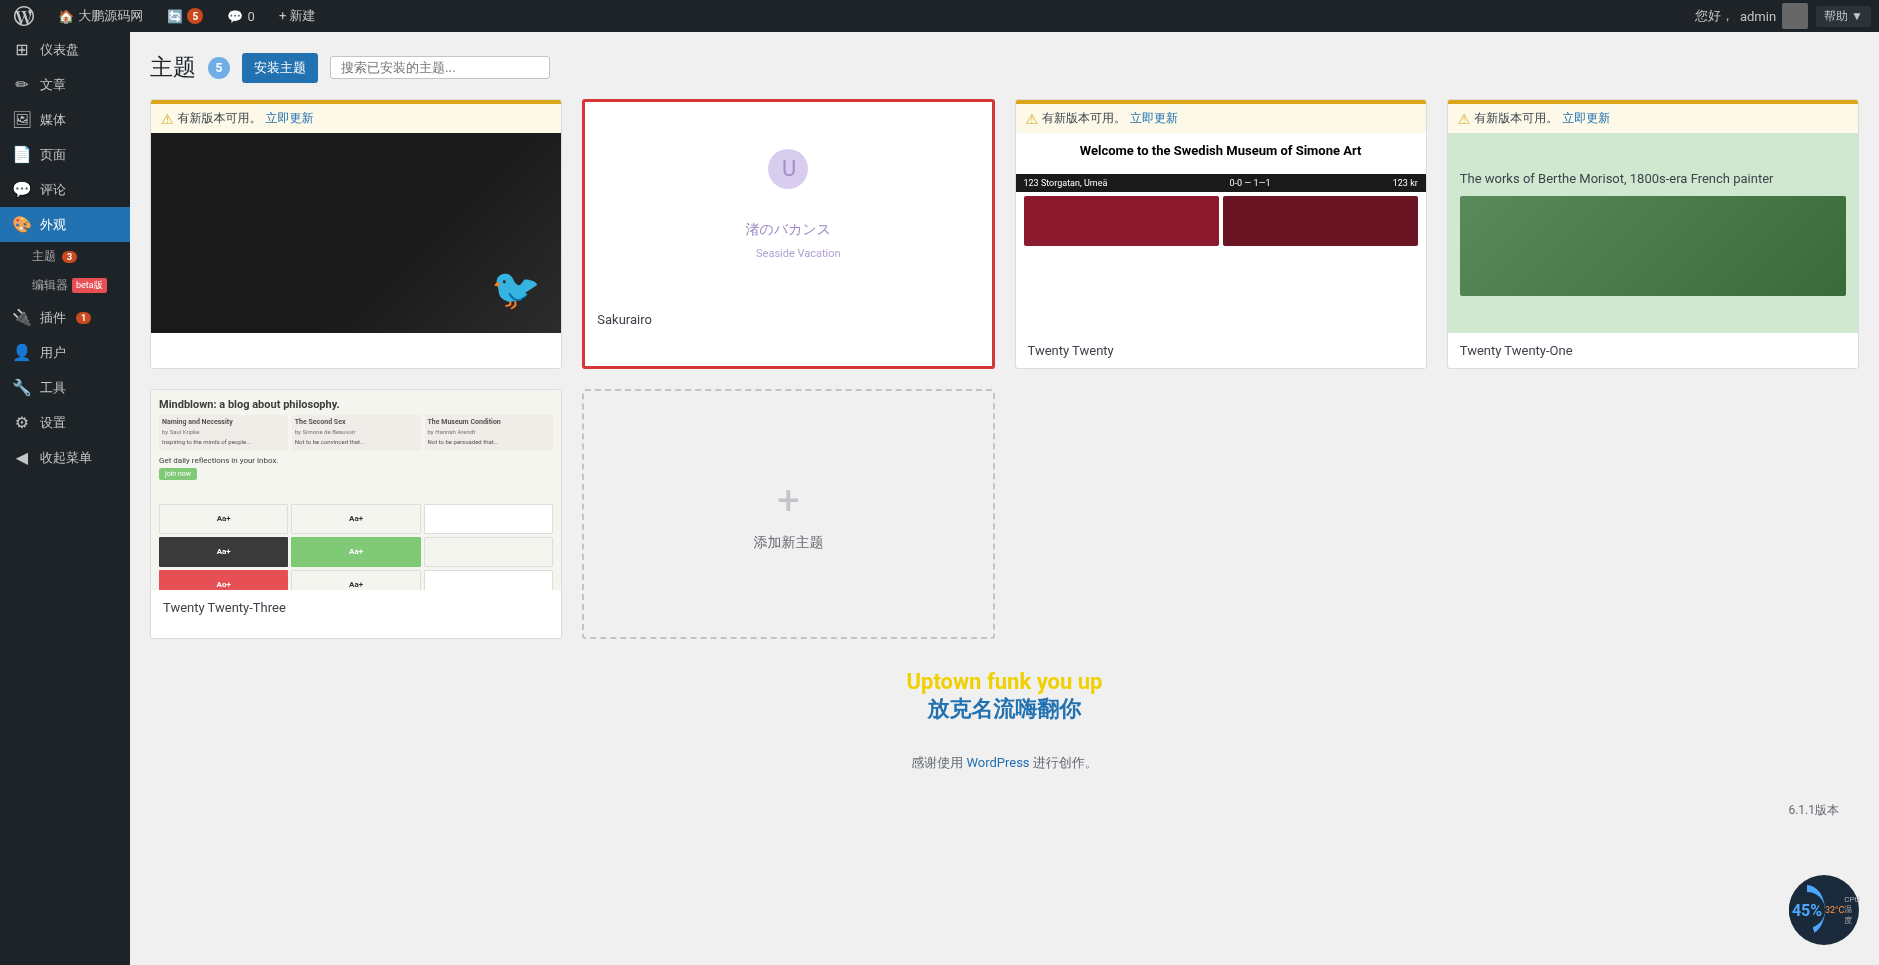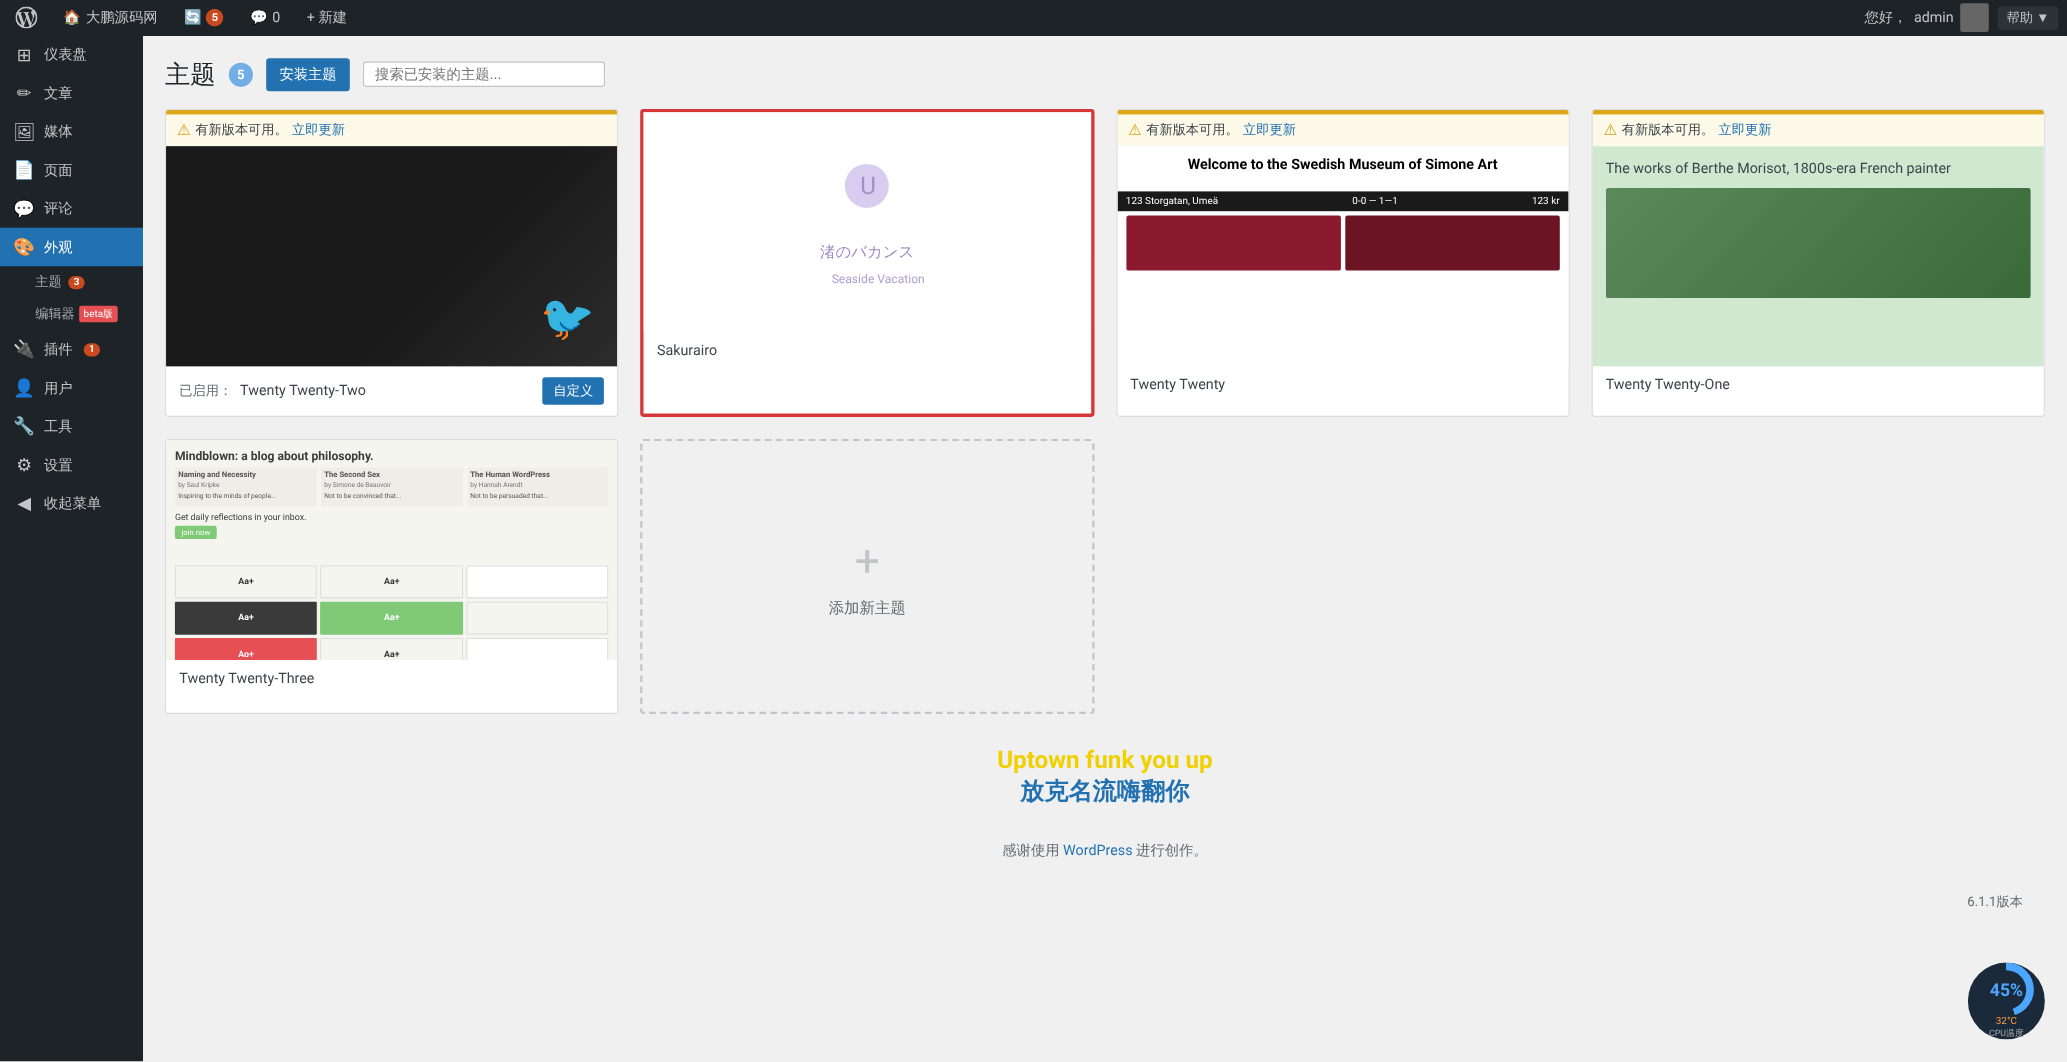--- a/index.html
+++ b/index.html
@@ -129,21 +129,21 @@
       width: 100%; height: 200px; background: #fff; display: flex; flex-direction: column;
     }
     .tt-header { padding: 10px 12px; }
     .tt-title { font-size: 13px; font-weight: bold; color: #000; text-align: center; line-height: 1.3; }
     .tt-bar { background: #1a1a1a; color: #fff; padding: 4px 8px; display: flex; justify-content: space-between; font-size: 9px; margin-top: 4px; }
     .tt-blocks { display: flex; gap: 4px; padding: 4px 8px; }
     .tt-block { height: 50px; border-radius: 2px; flex: 1; }
 
     
     .theme-tt1-screenshot {
-      width: 100%; height: 200px; background: #d1e8d0; display: flex; flex-direction: column; padding: 12px;
+      width: 100%; height: 200px; background: #d1e8d0; display: flex; flex-direction: column; padding: 12px; justify-content: center;
     }
     .tt1-title { font-size: 13px; color: #3c434a; line-height: 1.4; margin-bottom: 8px; }
     .tt1-img { width: 100%; height: 100px; background: linear-gradient(135deg, #5a8a5a, #3a6a3a); border-radius: 2px; }
 
     
     .theme-tt3-screenshot {
       width: 100%; height: 200px; background: #f5f5f0; overflow: hidden; display: flex; flex-direction: column; gap: 12px;
     }
     .tt3-content { padding: 8px; font-size: 9px; color: #3c3c3c; }
     .tt3-title { font-size: 11px; font-weight: bold; margin-bottom: 4px; }
@@ -179,21 +179,21 @@
 
     
     .music-text {
       text-align: center; padding: 10px 0; font-size: 22px; font-weight: bold;
     }
     .music-line1 { color: #f0d000; }
     .music-line2 { color: #2271b1; }
 
     
     .system-widget {
-      position: fixed; bottom: 20px; right: 20px; background: #1a2a3a; border-radius: 50%; width: 70px; height: 70px; display: flex; flex-direction: column; align-items: center; justify-content: flex-start; color: #fff; font-size: 10px;
+      position: fixed; bottom: 20px; right: 20px; background: #1a2a3a; border-radius: 50%; width: 70px; height: 70px; display: flex; align-items: center; justify-content: flex-start; color: #fff; font-size: 10px;
     }
     .sys-percent { font-size: 16px; font-weight: bold; color: #4da6ff; }
     .sys-temp { font-size: 9px; color: #ff9944; }
     .sys-label { font-size: 8px; color: #aaa; }
 
     .version-info { text-align: right; padding: 10px 20px; color: #646970; font-size: 12px; }
   </style>
 </head>
 <body>
 
@@ -305,27 +305,20 @@
       <div class="theme-card">
         <div class="update-notice">
           <span class="update-icon">⚠</span>
           <span>有新版本可用。</span>
           <a href="#">立即更新</a>
         </div>
         <div class="theme-tt2-screenshot">
           <div class="bird-bg">
             <div class="theme-bird">🐦</div>
           </div>
-        </div>
-        <div class="theme-footer">
-          <span>
-            <span class="active-badge">已启用：</span>
-            <span>Twenty Twenty-Two</span>
-          </span>
-          <button class="customize-btn">自定义</button>
         </div>
       </div>
 
       <div class="theme-card active-theme">
         <div class="theme-sakura-screenshot">
           <div class="sakura-logo">
             <svg width="60" height="60" viewBox="0 0 60 60">
               <circle cx="30" cy="25" r="20" fill="#c8b8e8" opacity="0.7"></circle>
               <text x="24" y="32" font-size="22" fill="#a090c8">U</text>
             </svg>
@@ -387,21 +380,21 @@
                 <div style="font-weight:bold;font-size:7px;">Naming and Necessity</div>
                 <div style="font-size:6px;color:#777;">by Saul Kripke</div>
                 <div style="font-size:6px;margin-top:2px;">Inspiring to the minds of people...</div>
               </div>
               <div style="background:#f0ede8;padding:3px;border-radius:1px;">
                 <div style="font-weight:bold;font-size:7px;">The Second Sex</div>
                 <div style="font-size:6px;color:#777;">by Simone de Beauvoir</div>
                 <div style="font-size:6px;margin-top:2px;">Not to be convinced that...</div>
               </div>
               <div style="background:#f0ede8;padding:3px;border-radius:1px;">
-                <div style="font-weight:bold;font-size:7px;">The Human WordPress</div>
+                <div style="font-weight:bold;font-size:7px;">The Museum Condition</div>
                 <div style="font-size:6px;color:#777;">by Hannah Arendt</div>
                 <div style="font-size:6px;margin-top:2px;">Not to be persuaded that...</div>
               </div>
             </div>
             <div style="margin-top:6px;font-size:8px;">Get daily reflections in your inbox.</div>
             <div style="background:#7fc977;color:#fff;font-size:7px;padding:2px 6px;border-radius:2px;display:inline-block;margin-top:3px;">join now</div>
           </div>
           <div class="tt3-blocks">
             <div class="tt3-block" style="background:#f5f5f0;border:1px solid #ddd;">
                 <span style="font-size:8px;color:#333;">Aa+</span>

